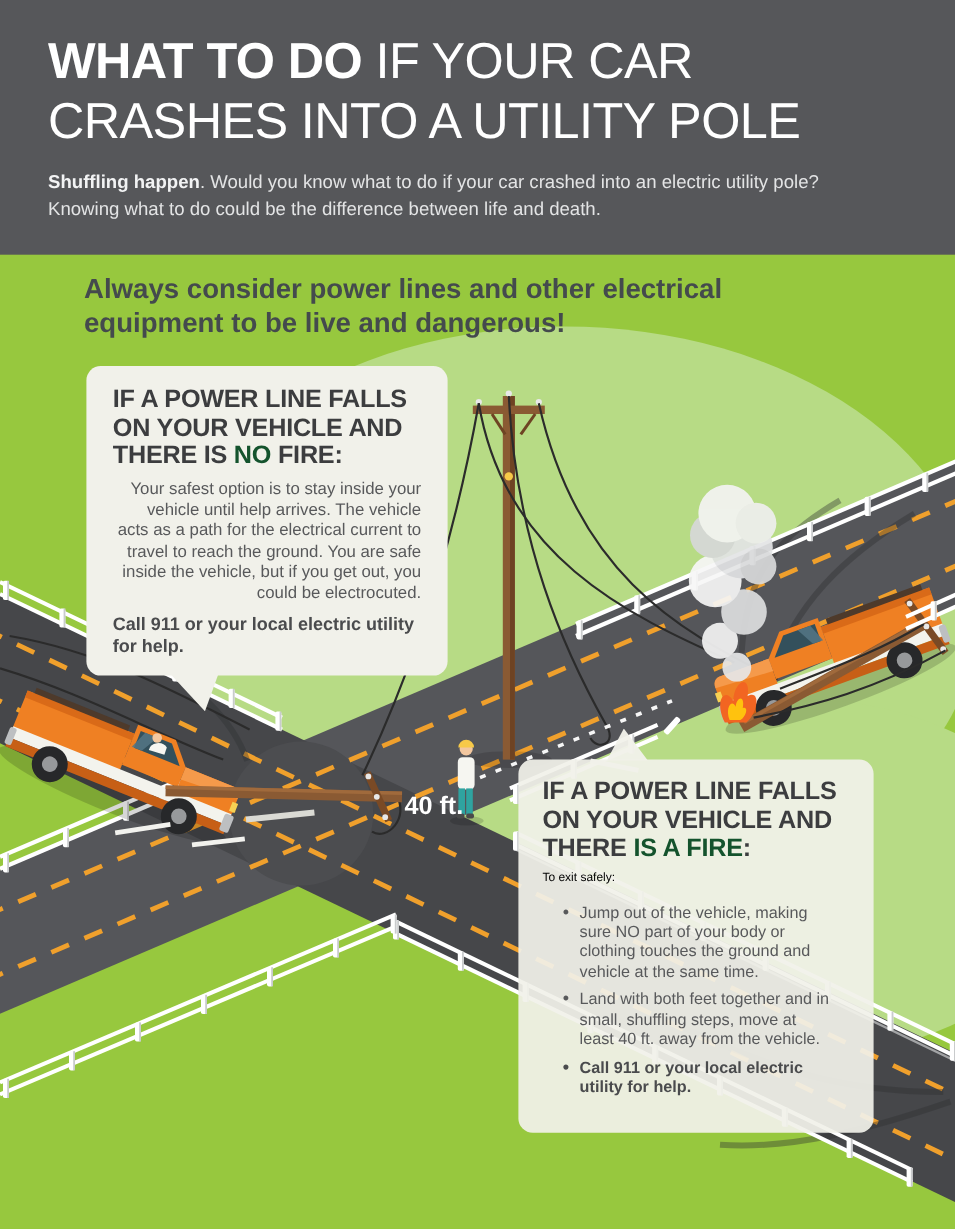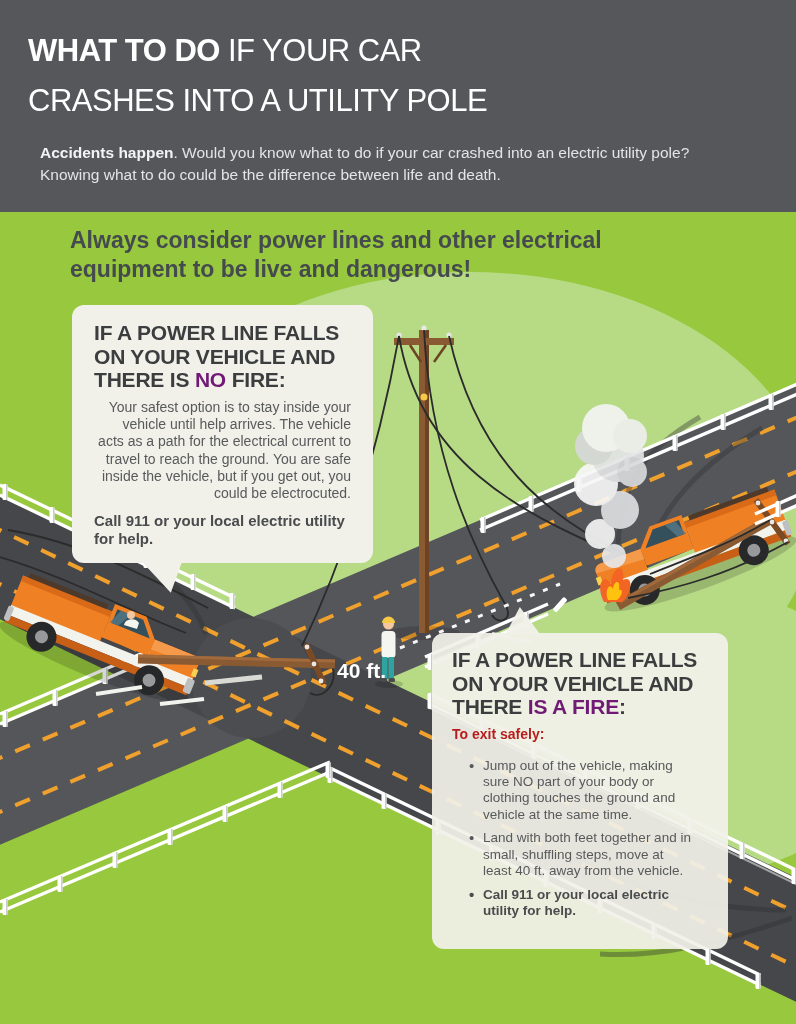--- a/index.html
+++ b/index.html
@@ -1,70 +1,70 @@
 <!DOCTYPE html>
 <html><head>
 <meta charset="utf-8">
 <style>
   html,body{margin:0;padding:0;}
   body{width:796px;height:1024px;position:relative;overflow:hidden;
        font-family:"Liberation Sans",sans-serif;background:#97C83E;}
 
   
   .header{position:absolute;left:0;top:0;width:796px;height:213px;background:#56575A;}
-  .title{position:absolute;left:28px;top:26px;width:740px;color:#FFFFFF;
-         font-size:31px;line-height:50px;letter-spacing:-0.5px;font-weight:300;}
+  .title{position:absolute;left:40px;top:26px;width:740px;color:#FFFFFF;
+         font-size:42px;line-height:50px;letter-spacing:-0.5px;font-weight:300;}
   .title .strong{font-weight:700;}
   .intro{position:absolute;left:40px;top:142px;width:670px;color:#E3E4E5;
          font-size:15.5px;line-height:1.42;font-weight:400;}
   .intro .strong{font-weight:700;color:#F2F3F4;}
 
   
   .banner{position:absolute;left:70px;top:226px;width:560px;color:#444A4D;
           font-size:23px;line-height:1.28;font-weight:700;z-index:5;}
 
   .scene{position:absolute;left:0;top:212px;width:796px;height:812px;z-index:1;}
 
   
   .callout{position:absolute;z-index:6;border-radius:12px;box-sizing:border-box;
            color:#58595B;}
   .callout .tail{position:absolute;}
   .co-heading{font-size:21px;line-height:1.12;font-weight:700;color:#3C3D3F;
               letter-spacing:-0.2px;margin:0 0 7px 0;}
-  .co-heading .red{color:#701a75;}
+  .co-heading .red{color:#14532d;}
   .co-body{font-size:14px;line-height:1.24;margin:0 0 9px 0;text-align:right;}
   .co-strong{font-size:15px;line-height:1.2;font-weight:700;color:#4A4B4D;margin:0;}
 
   .callout-left{left:72px;top:305px;width:301px;padding:16px 22px 15px 22px;
                 background:#F1F1EA;}
   .callout-left .tail{left:70px;bottom:-30px;width:40px;height:31px;background:#F1F1EA;
                 clip-path:polygon(0 0,100% 0,72% 100%);}
 
   .callout-right{left:432px;top:633px;width:296px;padding:15px 20px 13px 20px;
                  background:rgba(241,241,234,0.93);}
   .callout-right .tail{left:66px;top:-26px;width:42px;height:27px;background:rgba(241,241,234,0.96);
                  clip-path:polygon(18% 100%,100% 100%,52% 0);}
 
-  .co-exit{font-size:14px;font-weight:700;color:#b91c1c;margin:0 0 4px 0;}
+  .co-exit{font-size:10px;font-weight:400;color:#000000;margin:0 0 4px 0;}
   ul.co-list{list-style:none;margin:16px;padding:0;}
   ul.co-list li{position:relative;padding-left:15px;font-size:13.5px;line-height:1.22;
                 margin-bottom:7px;}
   ul.co-list li::before{content:"\2022";position:absolute;left:1px;top:-1px;font-size:15px;}
   ul.co-list li.bold{font-weight:700;color:#4A4B4D;}
 </style>
 </head>
 <body>
 
 <div class="header">
   <div class="title">
     <span class="strong">WHAT TO DO</span><span> IF YOUR CAR</span><br>
     <span>CRASHES INTO A UTILITY POLE</span>
   </div>
   <div class="intro">
-    <span class="strong">Accidents happen</span><span>. Would you know what to do if your car crashed into an electric utility pole? Knowing what to do could be the difference between life and death.</span>
+    <span class="strong">Shuffling happen</span><span>. Would you know what to do if your car crashed into an electric utility pole? Knowing what to do could be the difference between life and death.</span>
   </div>
 </div>
 
 <div class="banner">Always consider power lines and other electrical equipment to be live and dangerous!</div>
 
 <svg class="scene" viewBox="0 0 796 812" width="796" height="812" xmlns="http://www.w3.org/2000/svg">
   <defs>
     <g id="pickup">
       <ellipse cx="100" cy="72" rx="102" ry="15" fill="#000" opacity="0.16"></ellipse>
       <rect x="2" y="18" width="96" height="34" fill="#EF8023"></rect>

